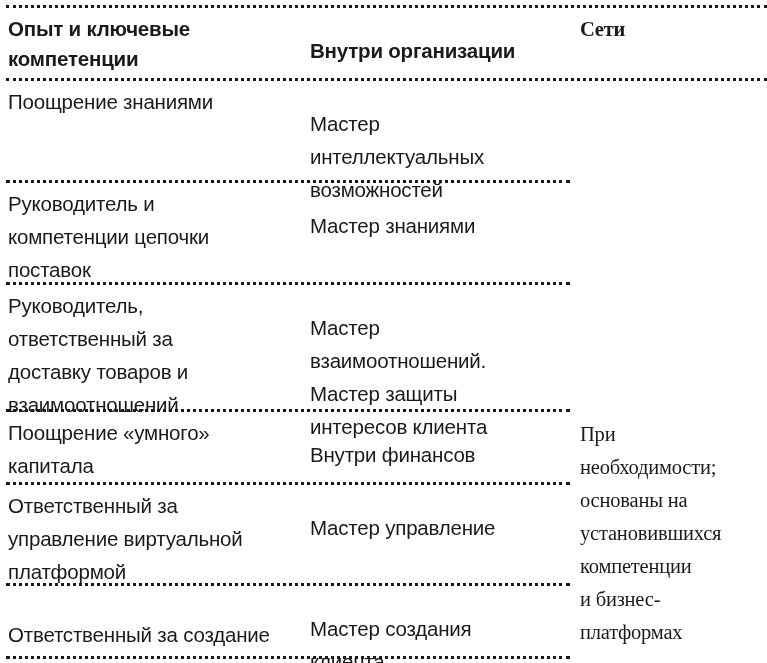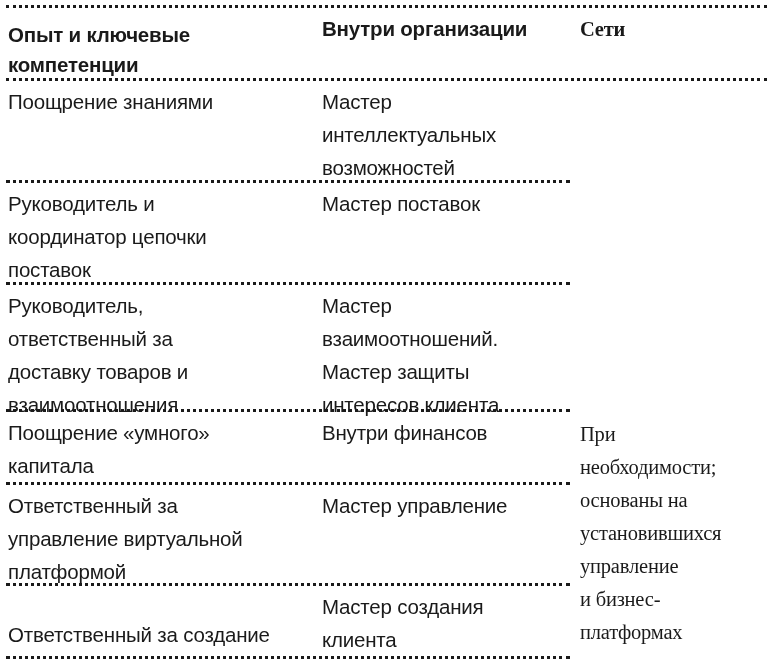--- a/index.html
+++ b/index.html
@@ -5,52 +5,52 @@
   html, body { margin: 0; padding: 0; background: #ffffff; }
   body { width: 767px; height: 663px; overflow: hidden; position: relative;
          font-family: "Liberation Sans", sans-serif; color: #1a1a1a; }
   .rule { position: absolute; left: 6px; height: 0;
           border-top: 3px dotted #1a1a1a; }
   .rule.full { width: 761px; }
   .rule.part { width: 564px; }
   .cell { position: absolute; font-size: 20.5px; line-height: 33px; white-space: pre-line; letter-spacing: -0.2px; }
   .head { font-weight: bold; line-height: 30px; }
   .c1 { left: 8px; width: 300px; }
-  .c2 { left: 322px; width: 250px; }
+  .c2 { left: 310px; width: 250px; margin-top: 22px; }
   .c3 { left: 580px; width: 187px; font-family: Liberation Serif, serif; }
 </style>
 </head>
 <body>
 
 <div>
   <div class="rule full" style="top:5px"></div>
 
-  <div class="cell head c1" style="top:20px">Опыт и ключевые
+  <div class="cell head c1" style="top:14px">Опыт и ключевые
 компетенции</div>
   <div class="cell head c2" style="top:14px">Внутри организации</div>
   <div class="cell head c3" style="top:14px">Сети</div>
 
   <div class="rule full" style="top:78px"></div>
 
   <div class="cell c1" style="top:85px">Поощрение знаниями</div>
   <div class="cell c2" style="top:85px">Мастер
 интеллектуальных
 возможностей</div>
   <div class="rule part" style="top:180px"></div>
 
   <div class="cell c1" style="top:187px">Руководитель и
-координатор цепочки
+компетенции цепочки
 поставок</div>
-  <div class="cell c2" style="top:187px">Мастер поставок</div>
+  <div class="cell c2" style="top:187px">Мастер знаниями</div>
   <div class="rule part" style="top:282px"></div>
 
   <div class="cell c1" style="top:289px">Руководитель,
 ответственный за
 доставку товаров и
-взаимоотношения</div>
+взаимоотношений</div>
   <div class="cell c2" style="top:289px">Мастер
 взаимоотношений.
 Мастер защиты
 интересов клиента</div>
   <div class="rule part" style="top:409px"></div>
 
   <div class="cell c1" style="top:416px">Поощрение «умного»
 капитала</div>
   <div class="cell c2" style="top:416px">Внутри финансов</div>
   <div class="rule part" style="top:482px"></div>
@@ -64,16 +64,16 @@
   <div class="cell c1" style="top:618px">Ответственный за создание
 ценности</div>
   <div class="cell c2" style="top:590px">Мастер создания
 клиента</div>
   <div class="rule part" style="top:656px"></div>
 
   <div class="cell c3" style="top:418px">При
 необходимости;
 основаны на
 установившихся
-управление
+компетенции
 и бизнес-
 платформах</div>
 </div>
 
 </body></html>

